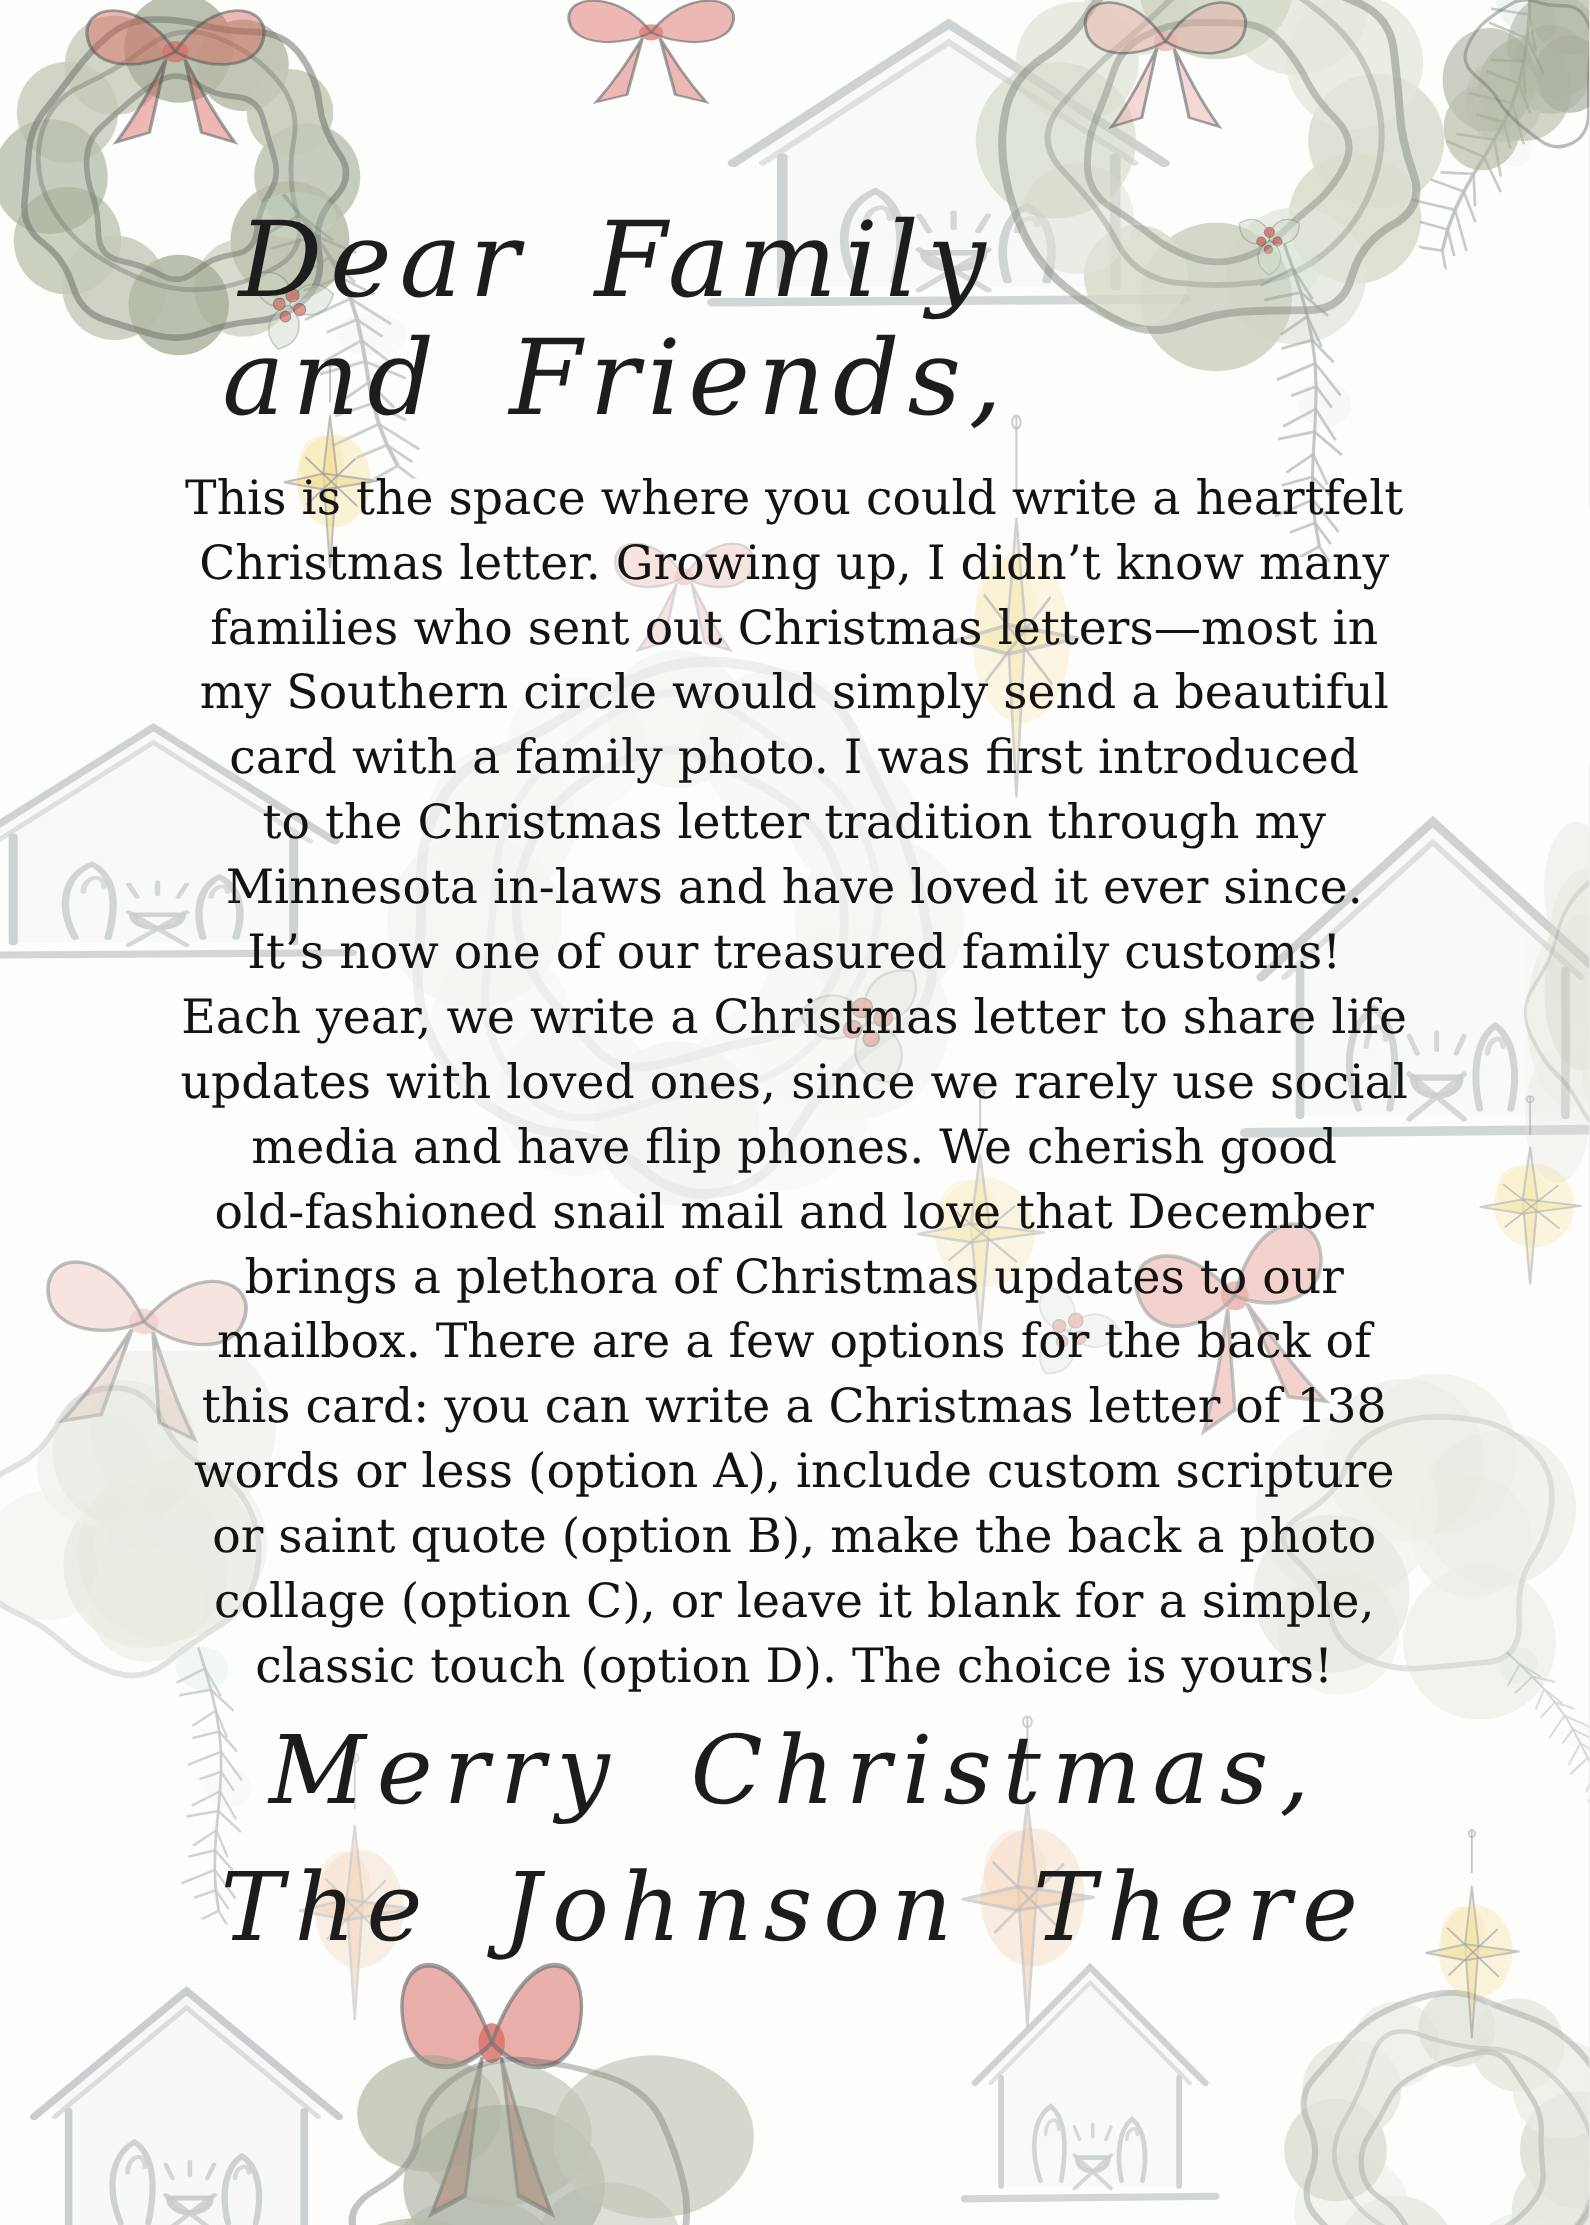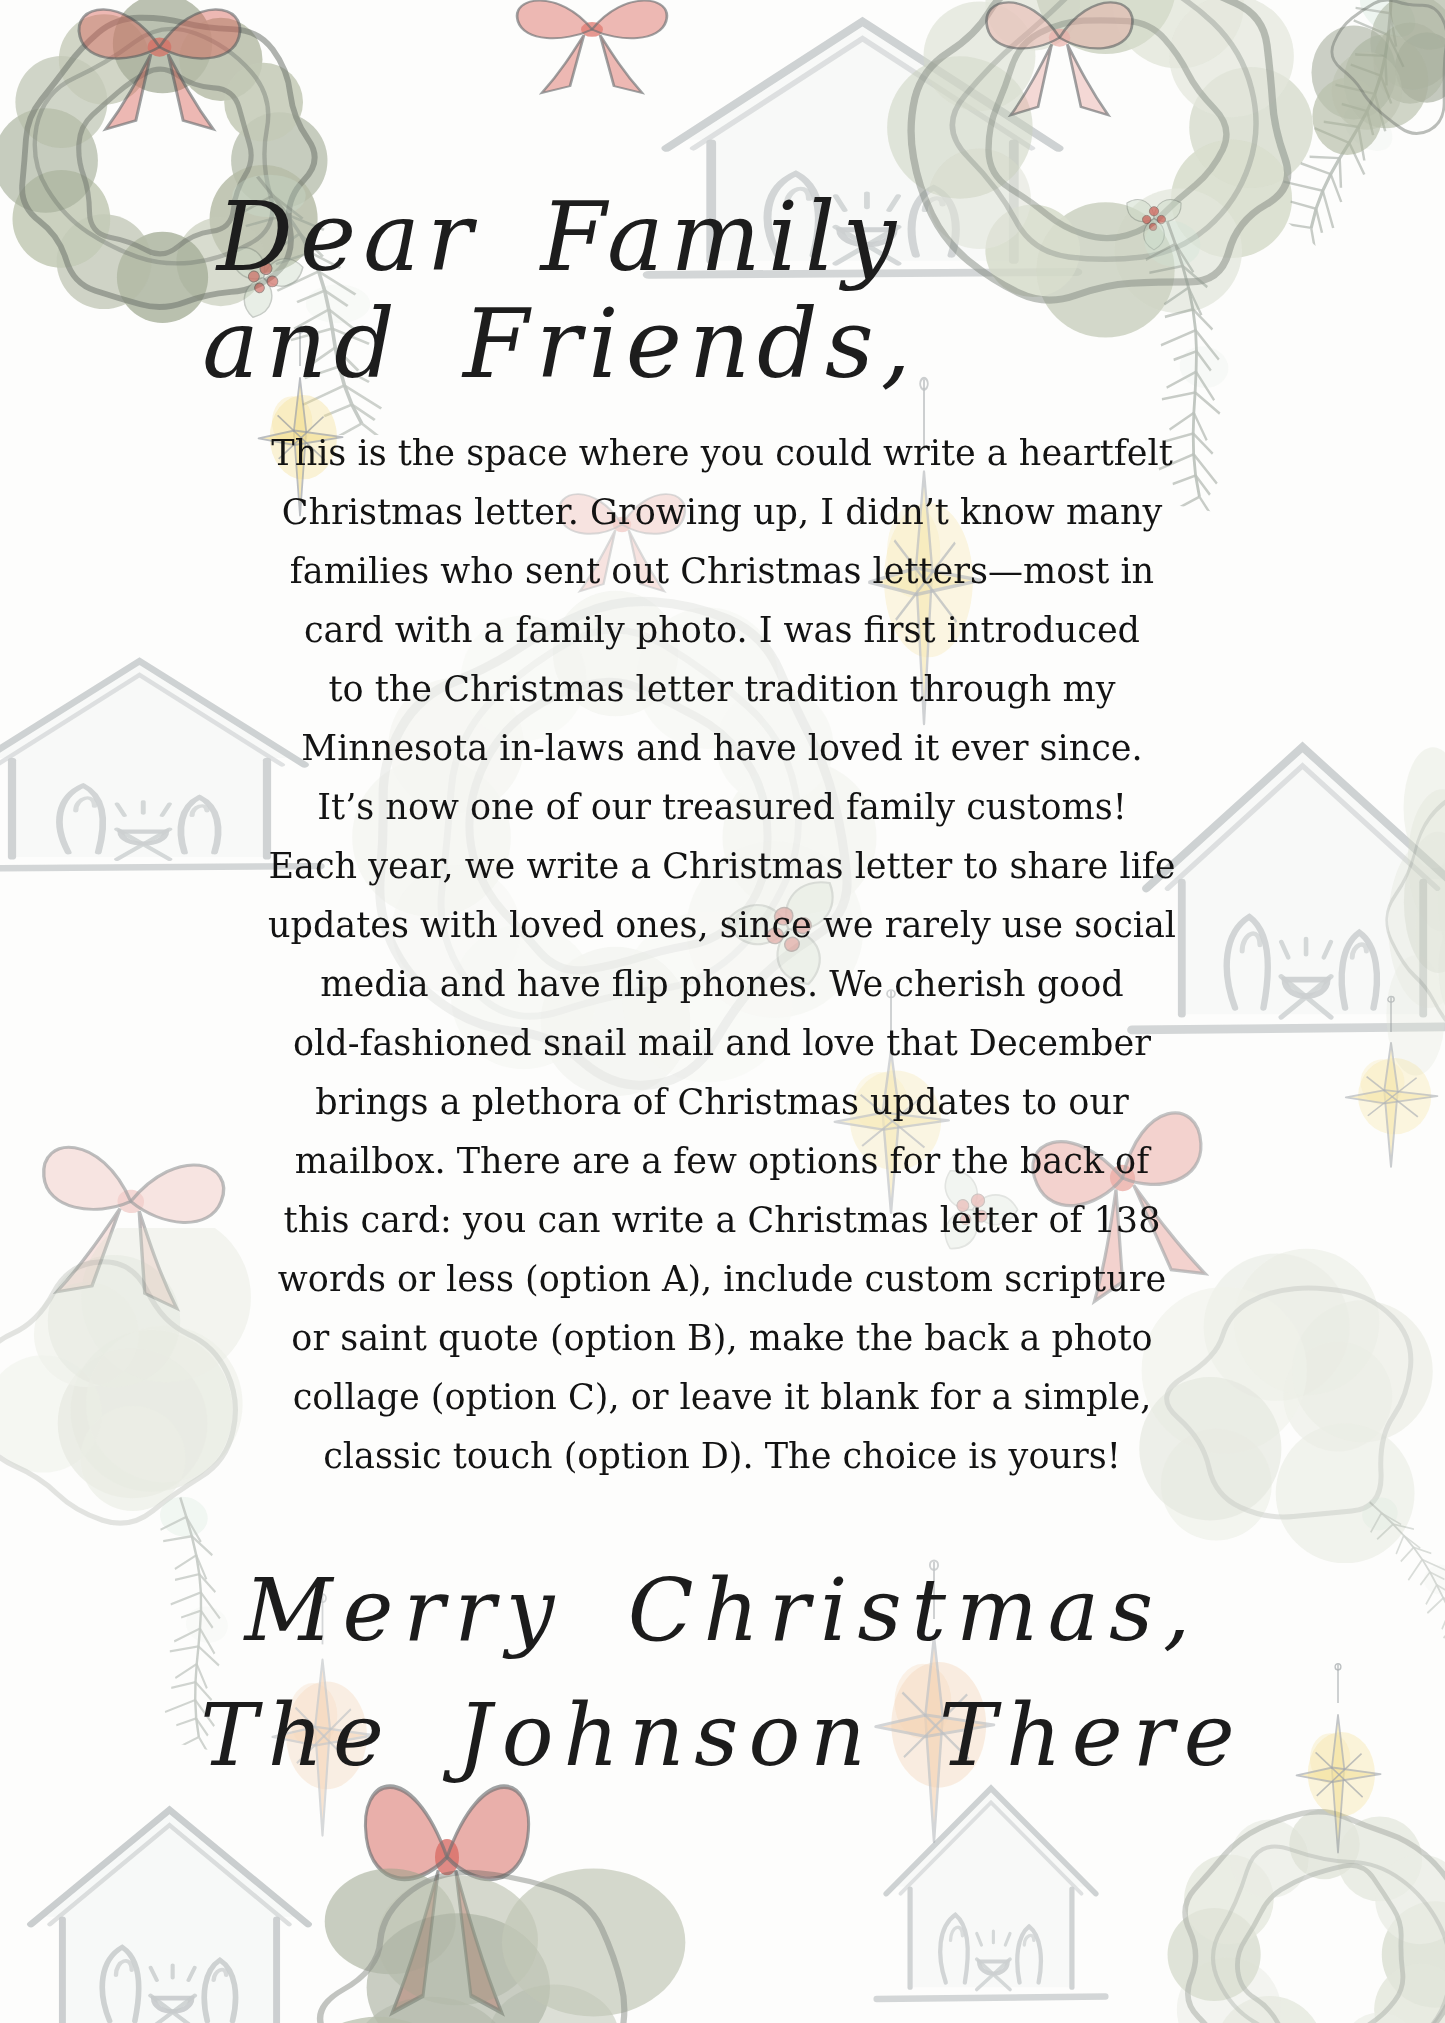--- a/index.html
+++ b/index.html
@@ -17,21 +17,21 @@
 
   .heading{
     top:184px;left:0;width:1120px;text-align:center;
     font-style:italic;font-weight:400;
     font-size:95px;line-height:1.13;
     letter-spacing:7px;word-spacing:24px;
     color:#1d1d1d;
   }
   .body-block{
     top:424px;left:72px;width:1300px;text-align:center;
-    font-size:35px;line-height:59px;color:#131313;
+    font-size:43px;line-height:59px;color:#131313;
   }
   .body-line{white-space:nowrap;}
   .closing{
     top:1548px;left:0;width:1445px;text-align:center;
     font-style:italic;font-weight:400;
     font-size:86px;line-height:1.45;
     letter-spacing:10px;word-spacing:26px;
     color:#1c1c1c;
   }
   .footer{
@@ -539,20 +539,21 @@
 
   <div class="textlayer heading">
     <div>Dear Family</div>
     <div>and Friends,</div>
   </div>
 
   <div class="textlayer body-block">
       <div class="body-line">This is the space where you could write a heartfelt</div>
       <div class="body-line">Christmas letter. Growing up, I didn’t know many</div>
       <div class="body-line">families who sent out Christmas letters—most in</div>
+      <div class="body-line">my Southern circle would simply send a beautiful</div>
       <div class="body-line">card with a family photo. I was first introduced</div>
       <div class="body-line">to the Christmas letter tradition through my</div>
       <div class="body-line">Minnesota in-laws and have loved it ever since.</div>
       <div class="body-line">It’s now one of our treasured family customs!</div>
       <div class="body-line">Each year, we write a Christmas letter to share life</div>
       <div class="body-line">updates with loved ones, since we rarely use social</div>
       <div class="body-line">media and have flip phones. We cherish good</div>
       <div class="body-line">old-fashioned snail mail and love that December</div>
       <div class="body-line">brings a plethora of Christmas updates to our</div>
       <div class="body-line">mailbox. There are a few options for the back of</div>

